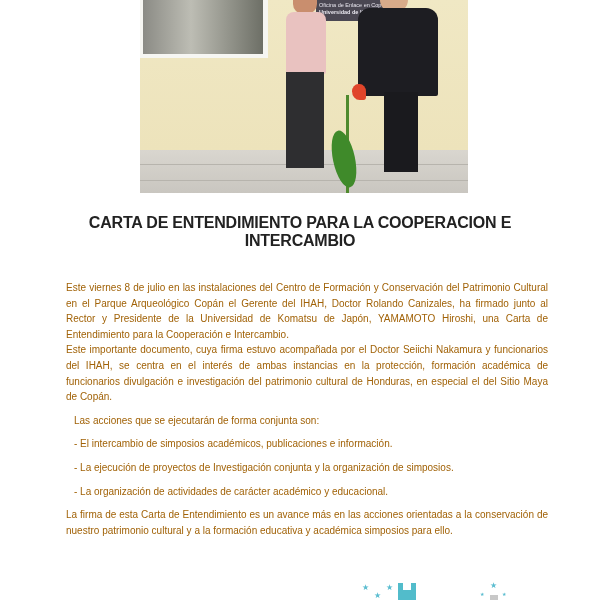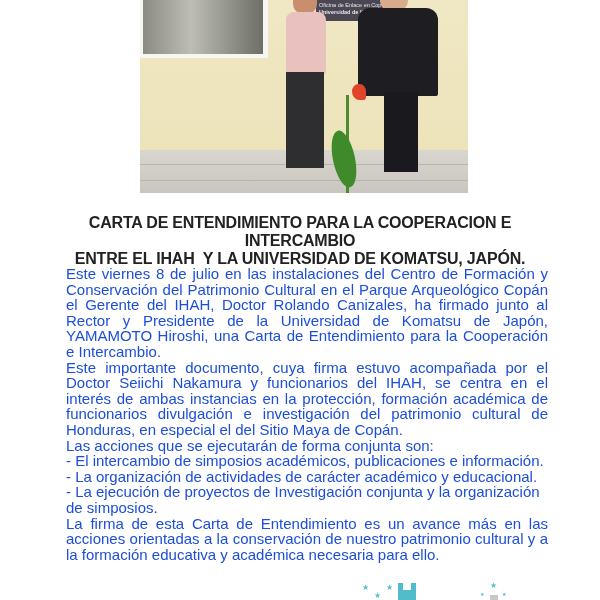--- a/index.html
+++ b/index.html
@@ -16,23 +16,23 @@
   .p1-legs { left:146px; top:72px; width:38px; height:96px; background:#2e2e30; }
   .p1-head { left:153px; top:0; width:24px; height:14px; background:#c98e6e; border-radius:0 0 10px 10px; }
   .p2-jacket { left:218px; top:8px; width:80px; height:88px; background:#1d1d22; border-radius:12px 12px 2px 2px; }
   .p2-legs { left:244px; top:92px; width:34px; height:80px; background:#1a1a1e; }
   .p2-head { left:240px; top:0; width:28px; height:12px; background:#d8ab8a; border-radius:0 0 12px 12px; }
   .plant-stem { left:206px; top:95px; width:3px; height:98px; background:#4f8a2e; }
   .plant-leaf { left:193px; top:130px; width:22px; height:58px; background:#3f8a2a; border-radius:50%; transform:rotate(-12deg); }
   .flower { left:212px; top:84px; width:14px; height:16px; background:#e0452a; border-radius:50% 50% 20% 60%; }
 
   .title { position:absolute; left:40px; top:214px; width:520px; text-align:center; font-weight:bold; font-size:16px; line-height:18px; color:#222; letter-spacing:-0.2px; }
-  .body { position:absolute; left:66px; top:266px; width:482px; font-size:15px; line-height:15.6px; color:#1d4ed8; }
+  .body { position:absolute; left:66px; top:280px; width:482px; font-size:10px; line-height:15.6px; color:#a16207; }
   .body p { margin:0; text-align:justify; }
-  .body .list-item { margin:0; text-align:left; }
+  .body .list-item { margin:8px; text-align:left; }
 
   .footer-logos { position:absolute; left:340px; top:575px; width:170px; height:25px; }
   .star { position:absolute; color:#5bbdd0; font-size:8px; }
   .h-logo { position:absolute; left:58px; top:8px; width:18px; height:17px; background:#52bccb; }
   .h-logo .notch { position:absolute; left:5px; top:0; width:8px; height:7px; background:#fff; }
   .gray-emblem { position:absolute; left:150px; top:20px; width:8px; height:5px; background:#c8c8c8; }
 </style>
 </head>
 <body>
 
@@ -55,31 +55,30 @@
   <div class="person p2-head"></div>
   <div class="person p2-jacket"></div>
   <div class="person p2-legs"></div>
   <div class="person plant-stem"></div>
   <div class="person plant-leaf"></div>
   <div class="person flower"></div>
 </div>
 
 <div class="title">
   <div>CARTA DE ENTENDIMIENTO PARA LA COOPERACION E INTERCAMBIO</div>
-  <div style="white-space:pre;">ENTRE EL IHAH  Y LA UNIVERSIDAD DE KOMATSU, JAPÓN.</div>
 </div>
 
 <div class="body">
   <p>Este viernes 8 de julio en las instalaciones del Centro de Formación y Conservación del Patrimonio Cultural en el Parque Arqueológico Copán el Gerente del IHAH, Doctor Rolando Canizales, ha firmado junto al Rector y Presidente de la Universidad de Komatsu de Japón, YAMAMOTO Hiroshi, una Carta de Entendimiento para la Cooperación e Intercambio.</p>
   <p>Este importante documento, cuya firma estuvo acompañada por el Doctor Seiichi Nakamura y funcionarios del IHAH, se centra en el interés de ambas instancias en la protección, formación académica de funcionarios divulgación e investigación del patrimonio cultural de Honduras, en especial el del Sitio Maya de Copán.</p>
   <p class="list-item">Las acciones que se ejecutarán de forma conjunta son:</p>
   <p class="list-item">- El intercambio de simposios académicos, publicaciones e información.</p>
+  <p class="list-item">- La ejecución de proyectos de Investigación conjunta y la organización de simposios.</p>
   <p class="list-item">- La organización de actividades de carácter académico y educacional.</p>
-  <p class="list-item">- La ejecución de proyectos de Investigación conjunta y la organización de simposios.</p>
-  <p>La firma de esta Carta de Entendimiento es un avance más en las acciones orientadas a la conservación de nuestro patrimonio cultural y a la formación educativa y académica necesaria para ello.</p>
+  <p>La firma de esta Carta de Entendimiento es un avance más en las acciones orientadas a la conservación de nuestro patrimonio cultural y a la formación educativa y académica simposios para ello.</p>
 </div>
 
 <div class="footer-logos">
   <span class="star" style="left:22px;top:8px;">★</span>
   <span class="star" style="left:34px;top:16px;">★</span>
   <span class="star" style="left:46px;top:8px;">★</span>
   <div class="h-logo">
       <div class="notch"></div>
     </div>
   <span class="star" style="left:150px;top:6px;">★</span>

